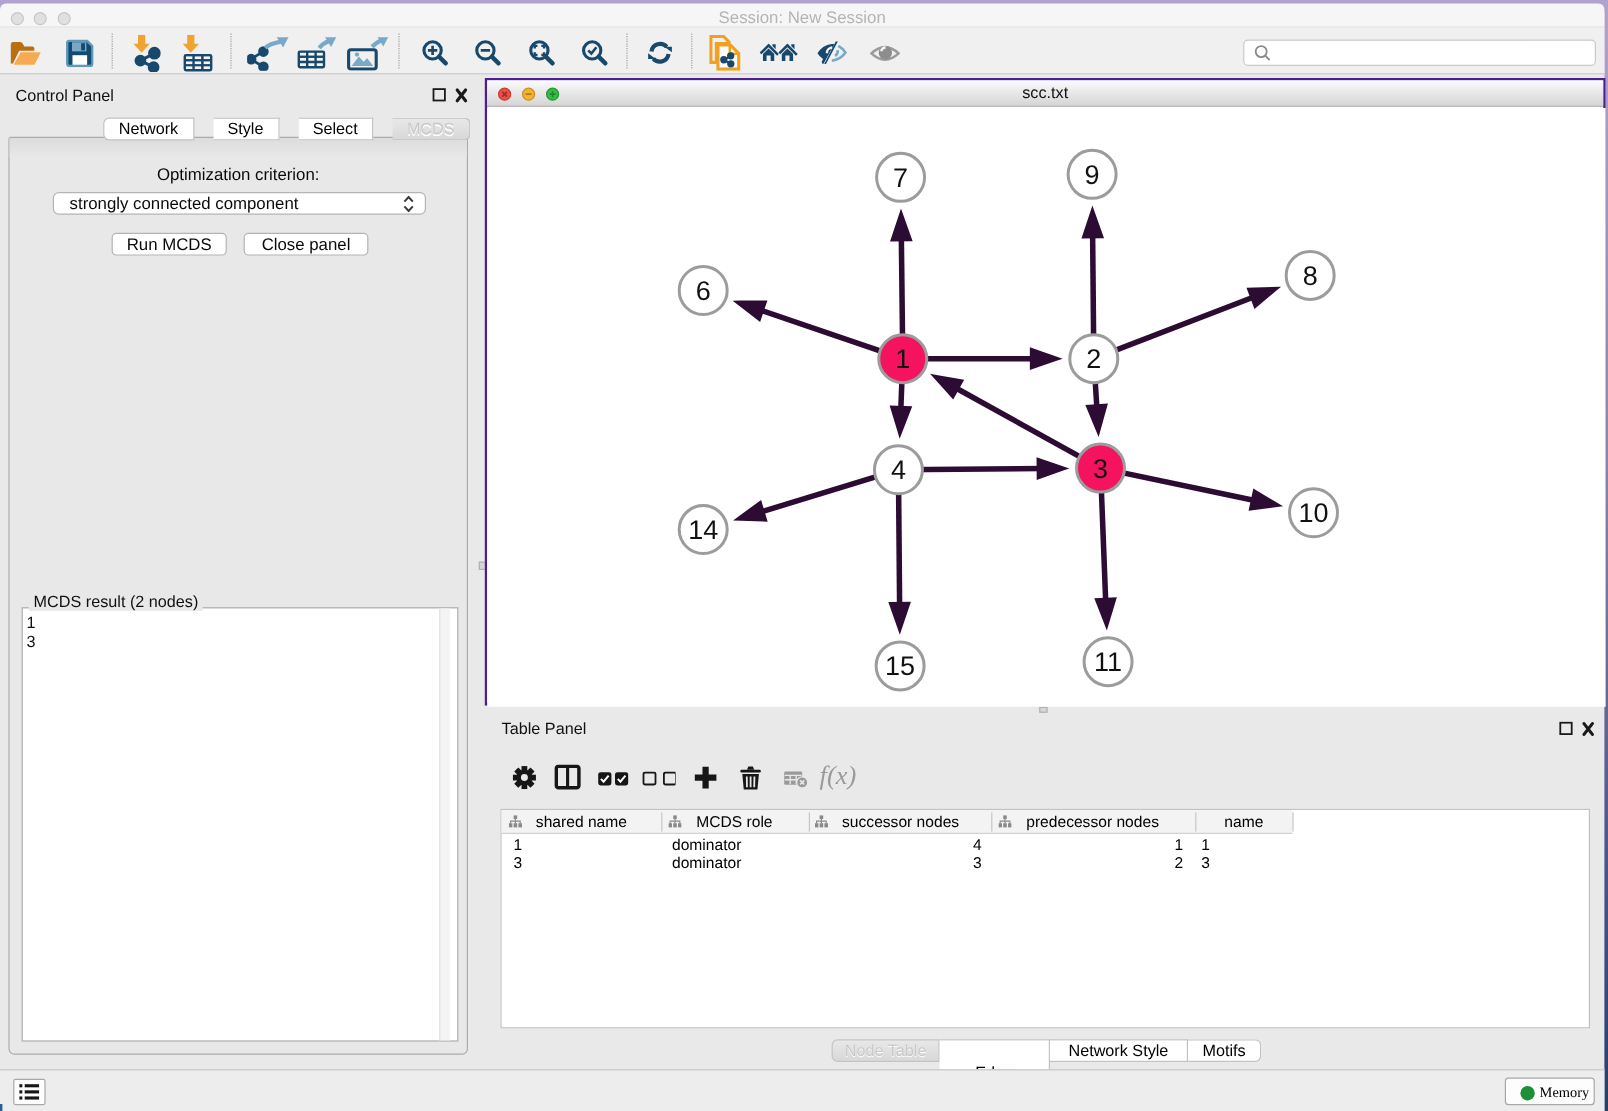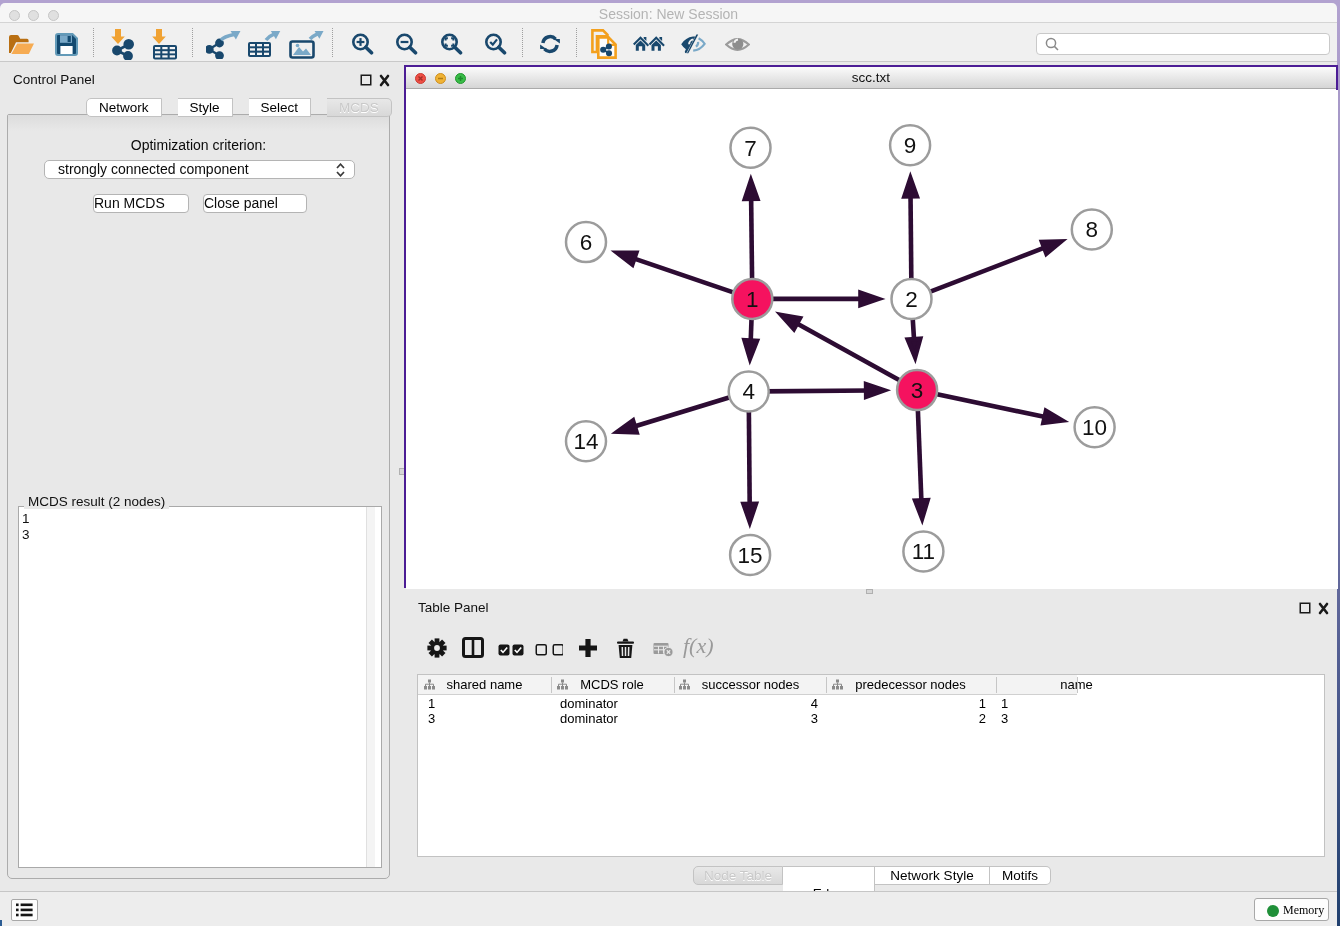--- a/index.html
+++ b/index.html
@@ -30,21 +30,21 @@
 #cp-title { left:13px; top:72px; font-size:13.5px; color:#111; }
 #cp-box { left:7px; top:114px; width:383px; height:765px; background:#e8e8e8; border:1px solid #acacac; border-radius:2px 2px 5px 5px; }
 #cp-box-shade { left:8px; top:115px; width:381px; height:16px; background:linear-gradient(#dcdcdc,#e8e8e8); }
 .tabrow { position:absolute; display:flex; }
 .tab { height:19px; line-height:18px; font-size:13.5px; text-align:center; background:#fff; border:1px solid #c3c3c3; border-left:none; color:#000; padding:0 12px; }
 .tab.first { border-left:1px solid #c3c3c3; border-radius:5px 0 0 5px; }
 .tab.last { border-radius:0 5px 5px 0; }
 .tab.sel { background:linear-gradient(#e8e8e8,#d8d8d8); color:#c9c9c9; text-shadow:0 1px 0 #fff; }
 #opt-label { left:7px; top:137px; width:383px; text-align:center; font-size:14px; color:#0a0a0a; }
 #opt-select { left:44px; top:160px; width:311px; height:19px; background:#fff; border:1px solid #b4b4b4; border-radius:5px; font-size:14px; color:#0a0a0a; line-height:17px; padding-left:13px; }
-.btn { position:absolute; height:19px; background:#fff; border:1px solid #b4b4b4; border-radius:4px; font-size:14px; color:#0a0a0a; text-align:left; line-height:17px; }
+.btn { position:absolute; height:19px; background:#fff; border:1px solid #b4b4b4; border-radius:4px; font-size:14px; color:#0a0a0a; text-align:center; line-height:17px; }
 #mcds-group { left:18px; top:506px; width:364px; height:362px; border:1px solid #a9a9a9; background:#fff; }
 #mcds-label { left:24px; top:494px; font-size:13.5px; color:#111; background:#e8e8e8; padding:0 4px; }
 #mcds-text { left:22px; top:511px; font-size:13.5px; color:#111; line-height:16px; }
 #mcds-scroll { left:366px; top:507px; width:9px; height:360px; background:#f4f4f4; border-left:1px solid #e0e0e0; }
 
 
 #grip-v { left:399px; top:468px; width:6px; height:7px; background:#d6d6d6; border:1px solid #b0b0b0; }
 #grip-h { left:866px; top:589px; width:7px; height:5px; background:#d6d6d6; border:1px solid #b0b0b0; }
 
 
@@ -468,21 +468,21 @@
           <rect x="0" y="7" width="3" height="3.5"></rect>
           <rect x="4" y="7" width="3" height="3.5"></rect>
           <rect x="8" y="7" width="3" height="3.5"></rect>
         </g>
         <g stroke="#8a8a8a" stroke-width="1" fill="none">
           <path d="M5.5,3.5 L5.5,7"></path>
           <path d="M1.5,7 L1.5,5.2 L9.5,5.2 L9.5,7"></path>
         </g>
       </svg>
       <div class="thsep" style="left:577.7px;"></div>
-      <div class="th" style="left:578px; width:81px; text-align:center; line-height:20px;margin-left:40px;">name</div>
+      <div class="th" style="left:578px; width:81px; text-align:center; line-height:20px;">name</div>
       <div class="thsep" style="left:658.9px;"></div>
     </div>
 <div class="td" style="left:10px; top:21px;">1</div>
     <div class="td" style="left:142px; top:21px;">dominator</div>
     <div class="td" style="left:255px; top:21px; width:145px; text-align:right;">4</div>
     <div class="td" style="left:408px; top:21px; width:160px; text-align:right;">1</div>
     <div class="td" style="left:583px; top:21px;">1</div>
     <div class="td" style="left:10px; top:36px;">3</div>
     <div class="td" style="left:142px; top:36px;">dominator</div>
     <div class="td" style="left:255px; top:36px; width:145px; text-align:right;">3</div>

